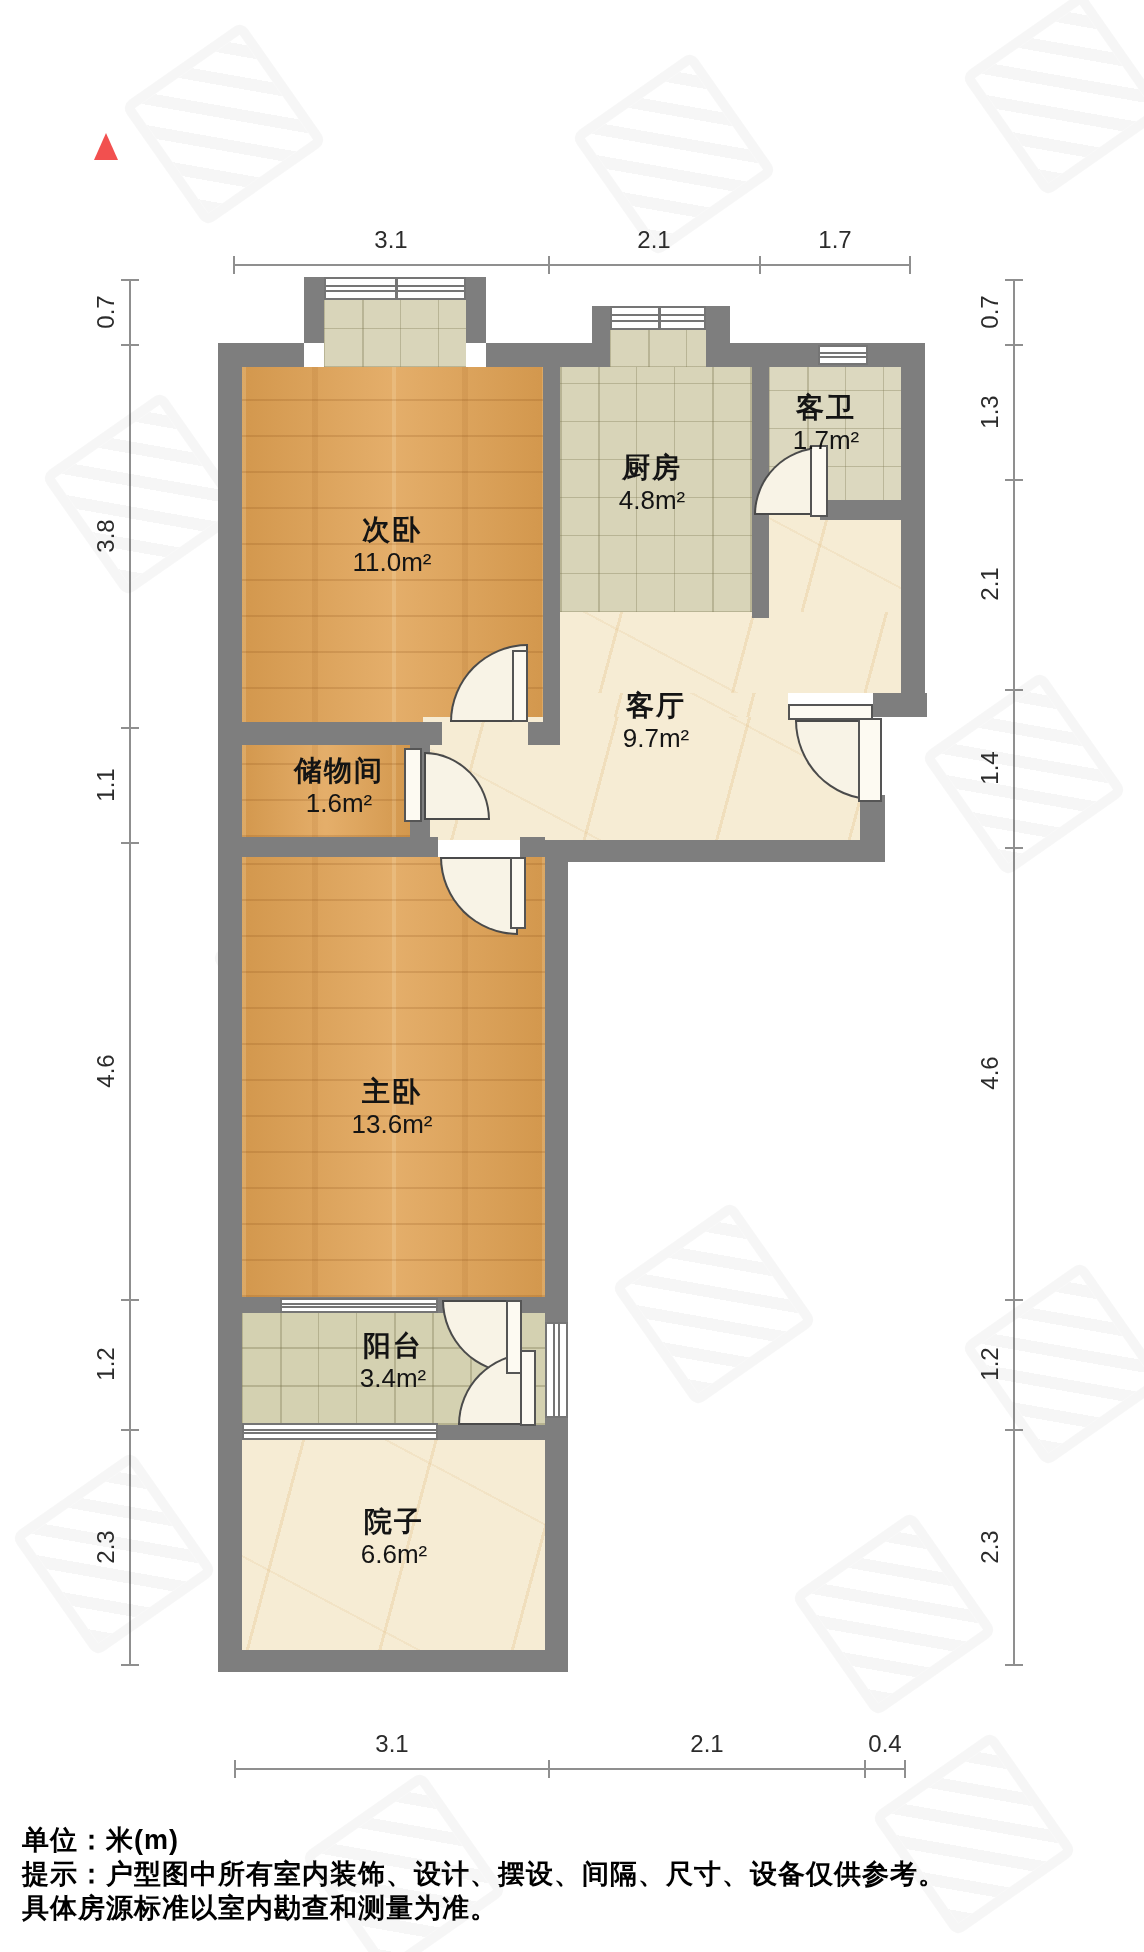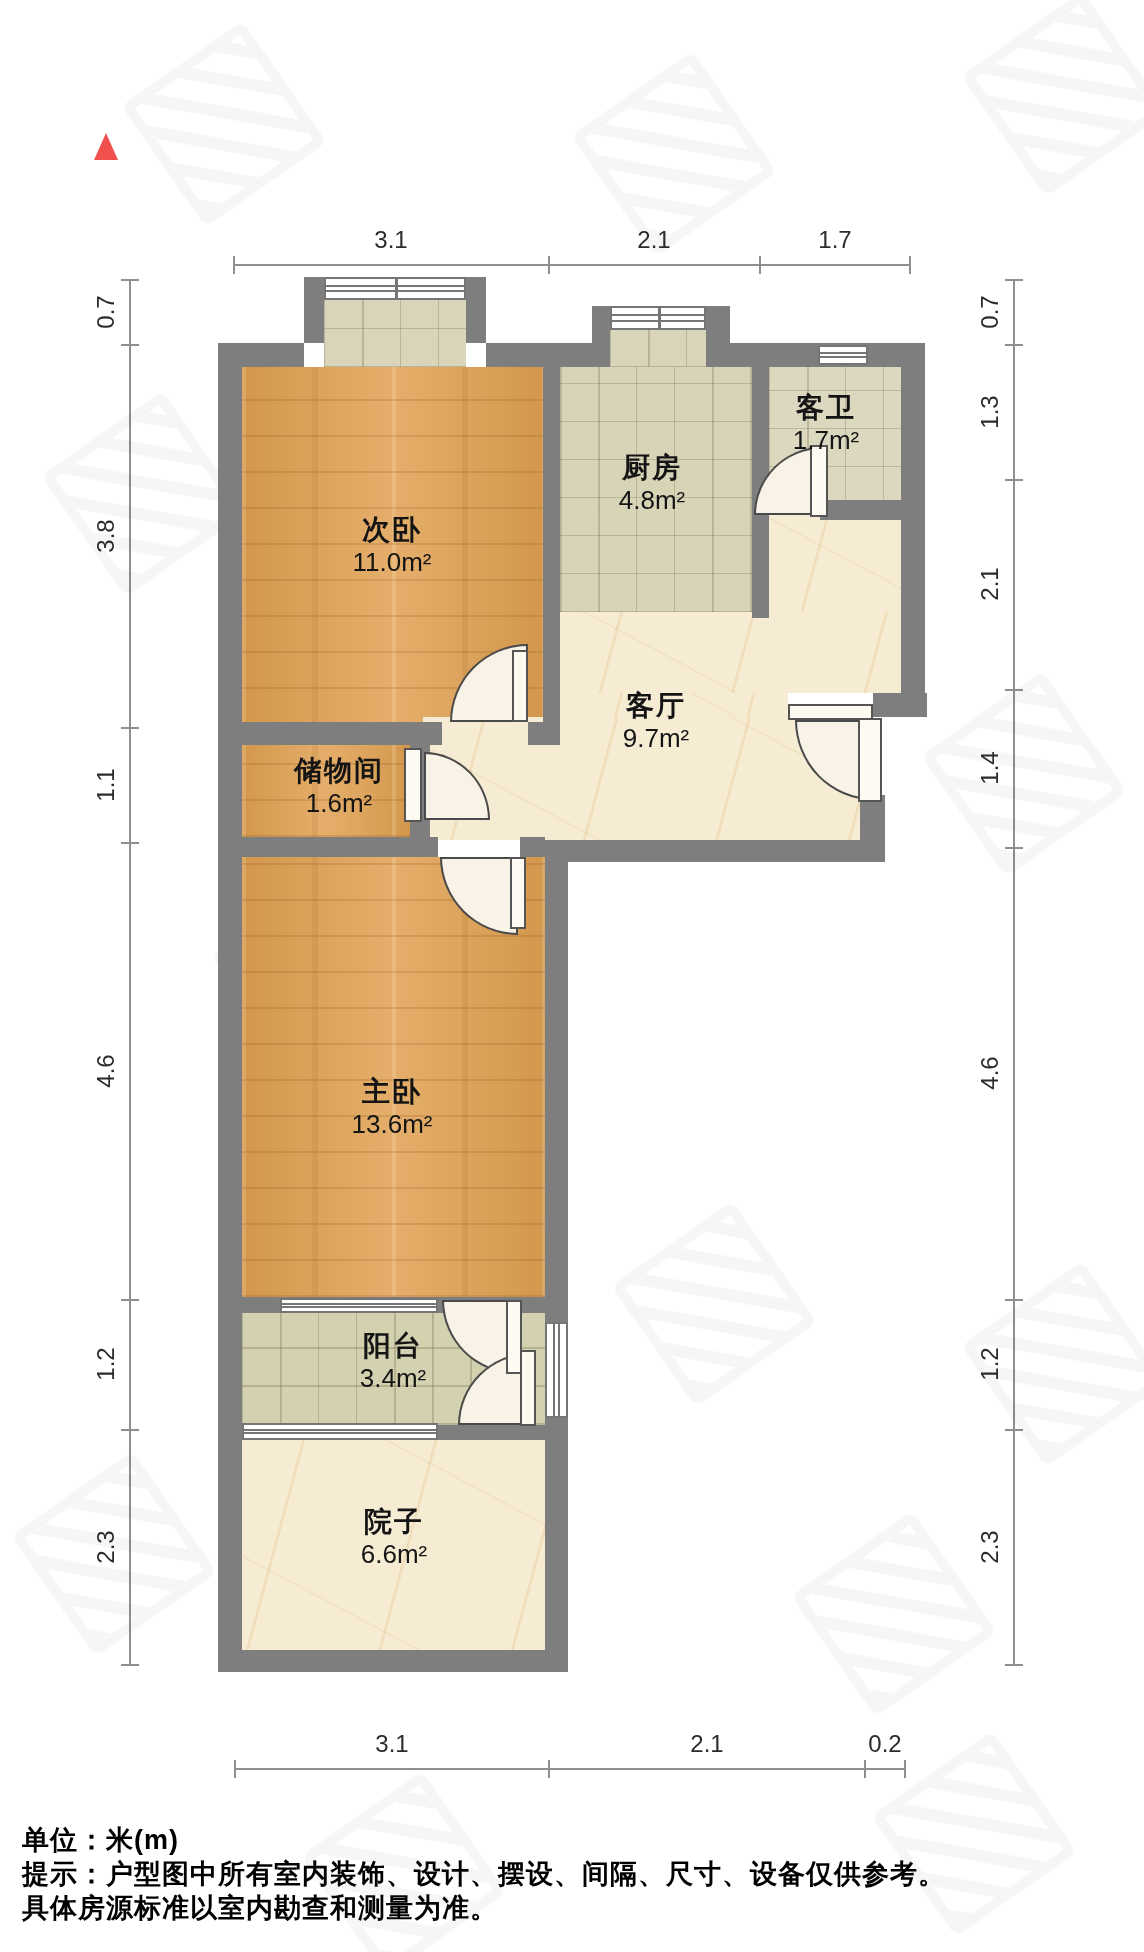--- a/index.html
+++ b/index.html
@@ -205,21 +205,21 @@
   <div class="dlabel" style="left:654px;top:240px;">2.1</div>
   <div class="dlabel" style="left:835px;top:240px;">1.7</div>
 
   <div class="dline-h" style="left:235px;top:1768px;width:670px;"></div>
   <div class="tick-v" style="left:234px;top:1760px;"></div>
   <div class="tick-v" style="left:548px;top:1760px;"></div>
   <div class="tick-v" style="left:864px;top:1760px;"></div>
   <div class="tick-v" style="left:904px;top:1760px;"></div>
   <div class="dlabel" style="left:392px;top:1744px;">3.1</div>
   <div class="dlabel" style="left:707px;top:1744px;">2.1</div>
-  <div class="dlabel" style="left:885px;top:1744px;">0.2</div>
+  <div class="dlabel" style="left:885px;top:1744px;">0.4</div>
 
   <div class="dline-v" style="left:129px;top:280px;height:1385px;"></div>
   <div class="tick-h" style="left:121px;top:279px;"></div>
   <div class="tick-h" style="left:121px;top:344px;"></div>
   <div class="tick-h" style="left:121px;top:727px;"></div>
   <div class="tick-h" style="left:121px;top:842px;"></div>
   <div class="tick-h" style="left:121px;top:1299px;"></div>
   <div class="tick-h" style="left:121px;top:1429px;"></div>
   <div class="tick-h" style="left:121px;top:1664px;"></div>
   <div class="dlabel rot" style="left:106px;top:312px;">0.7</div>

